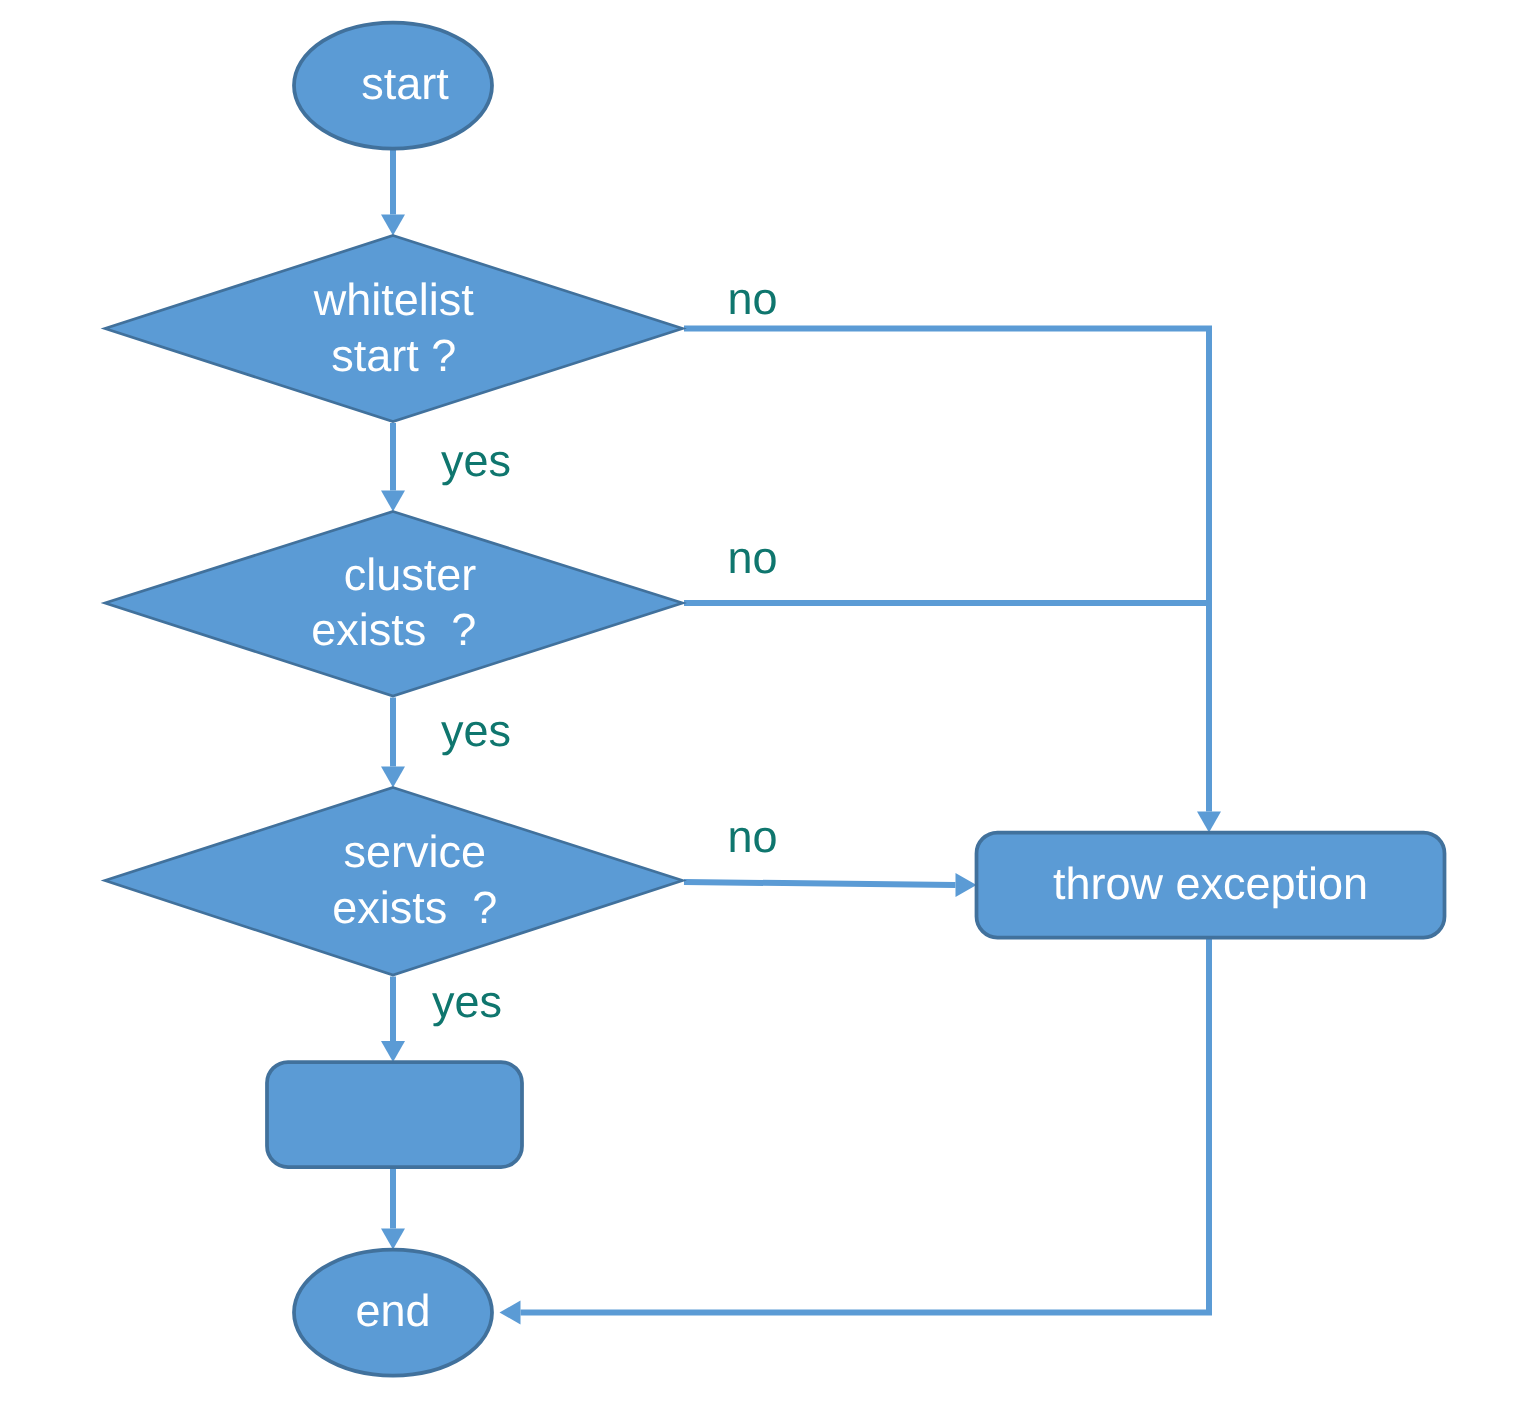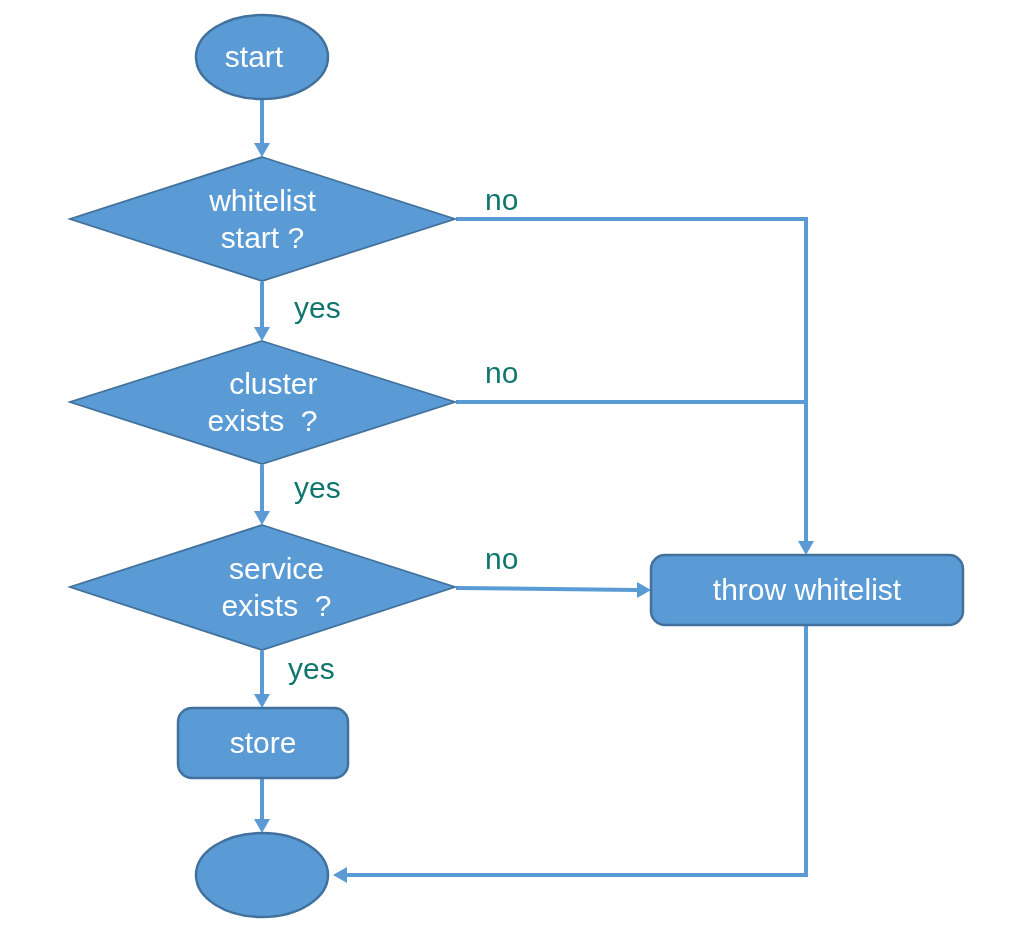--- a/index.html
+++ b/index.html
@@ -109,35 +109,35 @@
       <ellipse class="shape-fill terminator" cx="262" cy="57" rx="66" ry="42"></ellipse>
       <polygon class="shape-fill decision" points="262,157 455,219 262,281 70,219"></polygon>
       <polygon class="shape-fill decision" points="262,341 455,402 262,464 70,402"></polygon>
       <polygon class="shape-fill decision" points="262,525 455,587 262,650 70,587"></polygon>
       <rect class="shape-fill process" x="178" y="708" width="170" height="70" rx="14"></rect>
       <rect class="shape-fill process" x="651" y="555" width="312" height="70" rx="14"></rect>
       <ellipse class="shape-fill terminator" cx="262" cy="875" rx="66" ry="42"></ellipse>
     </g>
   </svg>
 
-  <div class="node-label" style="left:188px; top:15px; width:132px; height:84px;">start</div>
+  <div class="node-label" style="left:204px; top:15px; width:132px; height:84px;">start</div>
 
   <div class="node-label" style="left:70px; top:157px; width:385px; height:124px;">whitelist
 start ?</div>
 
   <div class="node-label" style="left:70px; top:340px; width:385px; height:124px;text-align:right;">cluster
 exists  ?</div>
 
   <div class="node-label" style="left:84px; top:524px; width:385px; height:126px;">service
 exists  ?</div>
 
-  <div class="node-label" style="left:178px; top:708px; width:170px; height:70px;">store</div>
 
-  <div class="node-label" style="left:651px; top:555px; width:312px; height:70px;">throw whitelist</div>
+  <div class="node-label" style="left:651px; top:555px; width:312px; height:70px;">throw exception</div>
 
+  <div class="node-label" style="left:196px; top:833px; width:132px; height:84px;">end</div>
 
   <div class="edge-label" style="left:485px; top:183px;">no</div>
 
   <div class="edge-label" style="left:294px; top:291px;">yes</div>
 
   <div class="edge-label" style="left:485px; top:356px;">no</div>
 
   <div class="edge-label" style="left:294px; top:471px;">yes</div>
 
   <div class="edge-label" style="left:485px; top:542px;">no</div>

